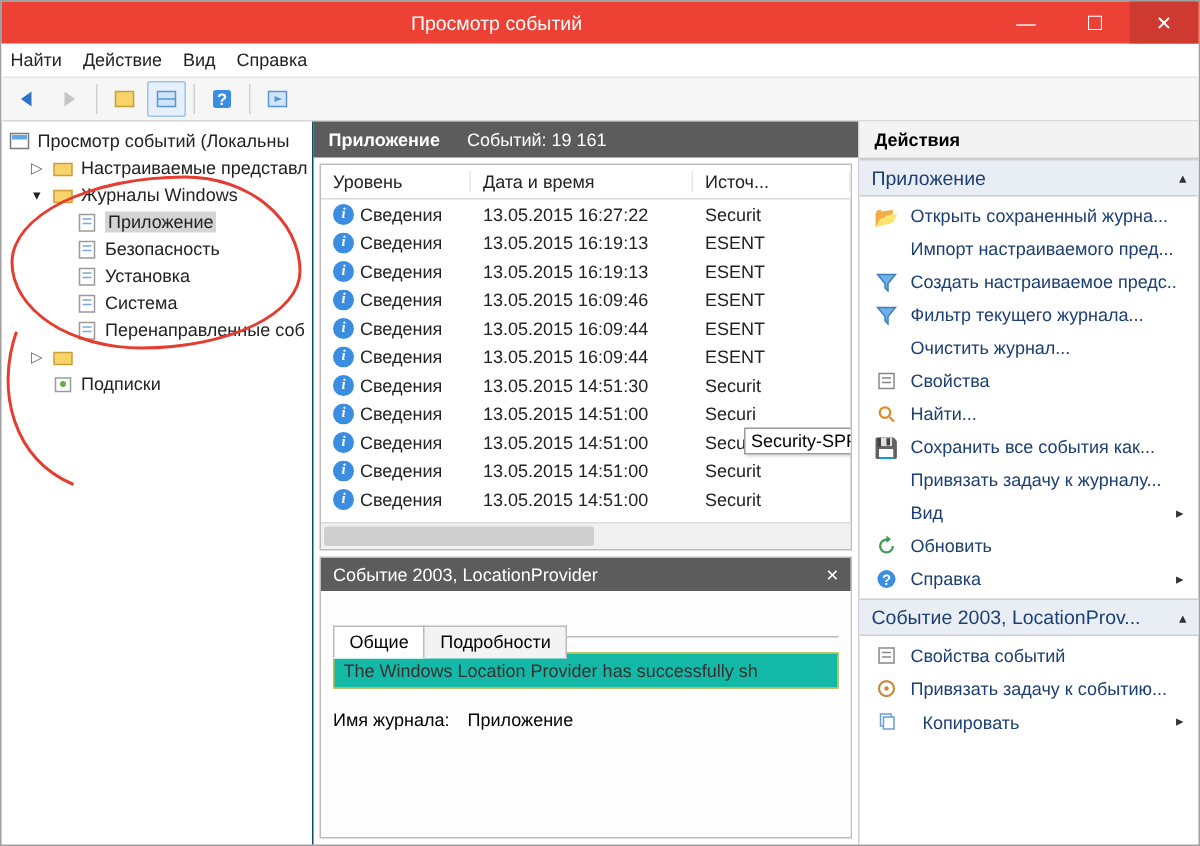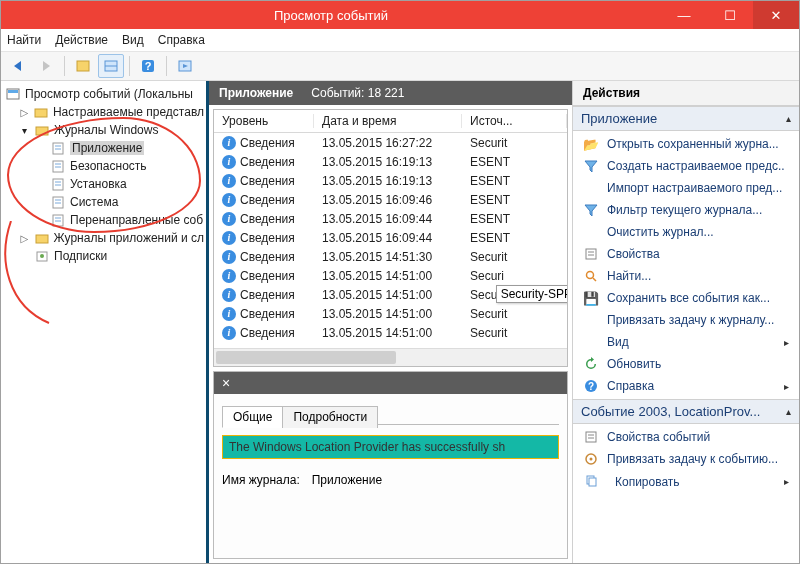--- a/index.html
+++ b/index.html
@@ -12,21 +12,21 @@
   .winbtn.close{background:#cf3a30;}
   
   .menubar{height:22px;background:#fff;border-bottom:1px solid #e5e5e5;display:flex;align-items:center;padding:0 6px;gap:14px;font-size:12px;color:#222;}
   
   .toolbar{height:28px;background:#f6f6f6;border-bottom:1px solid #d8d8d8;display:flex;align-items:center;padding:0 4px;gap:2px;}
   .tbtn{width:24px;height:22px;border:1px solid transparent;display:flex;align-items:center;justify-content:center;border-radius:2px;}
   .tbtn.active{border-color:#9cc3e8;background:#e6f0fa;}
   .tsep{width:1px;height:20px;background:#d0d0d0;margin:0 3px;}
   
   .body{flex:1;display:flex;min-height:0;}
-  .tree{width:208px;border-right:3px solid #0c4a6e;overflow:hidden;padding:4px 2px;box-sizing:border-box;}
+  .tree{width:208px;border-right:1px solid #0c4a6e;overflow:hidden;padding:4px 2px;box-sizing:border-box;}
   .tree-row{display:flex;align-items:center;height:18px;white-space:nowrap;overflow:hidden;gap:4px;font-size:12px;color:#222;padding-left:2px;}
   .tree-row .arrow{width:11px;text-align:center;color:#666;font-size:10px;}
   .tree-row .tico{width:16px;height:16px;display:flex;align-items:center;justify-content:center;}
   .tree-row.sel span.label{background:#d4d4d4;padding:0 2px;}
   .indent1{padding-left:16px;}
   .indent2{padding-left:32px;}
   .annot{position:absolute;border:2px solid #e63c2f;border-radius:60% 40% 55% 45%/50% 55% 45% 50%;pointer-events:none;}
   
   .center{flex:1;display:flex;flex-direction:column;border-right:1px solid #d0d0d0;min-width:0;}
   .listhdr{height:24px;background:#5c5c5c;color:#fff;display:flex;align-items:center;padding:0 10px;gap:18px;font-size:12px;}
@@ -41,21 +41,21 @@
   .info-ico{width:14px;height:14px;border-radius:50%;background:#3a8de0;color:#fff;display:flex;align-items:center;justify-content:center;font-style:italic;font-family:Georgia,serif;font-size:10px;font-weight:bold;}
   .hscroll{height:17px;background:#f0f0f0;border-top:1px solid #dcdcdc;position:relative;}
   .hscroll .thumb{position:absolute;left:2px;top:2px;height:13px;width:180px;background:#cfcfcf;border-radius:2px;}
   .tooltip{position:absolute;background:#fff;border:1px solid #9b9b9b;padding:1px 4px;font-size:12px;box-shadow:1px 1px 2px rgba(0,0,0,.2);z-index:10;}
   
   .detail{border:1px solid #bcbcbc;margin:0 4px 4px 4px;flex:1;display:flex;flex-direction:column;min-height:0;}
   .detail-hdr{height:22px;background:#5c5c5c;color:#fff;display:flex;align-items:center;justify-content:space-between;padding:0 8px;font-size:12px;}
   .detail-hdr .x{color:#fff;font-size:14px;}
   .detail-body{flex:1;padding:8px;background:#fdfdfd;}
   .tabs{display:flex;border-bottom:1px solid #bcbcbc;margin-bottom:10px;}
-  .tab{padding:3px 10px;border:1px solid #bcbcbc;border-bottom:none;margin-right:-1px;background:#f3f3f3;position:relative;top:4px;font-size:12px;}
+  .tab{padding:3px 10px;border:1px solid #bcbcbc;border-bottom:none;margin-right:-1px;background:#f3f3f3;position:relative;top:15px;font-size:12px;}
   .tab.active{background:#fff;border-bottom:1px solid #fff;}
   .msgbox{border:1px solid #eab308;padding:4px 6px;font-size:12px;color:#333;background:#14b8a6;white-space:nowrap;overflow:hidden;}
   .kv{margin-top:14px;font-size:12px;display:flex;gap:12px;}
   
   .actions{width:226px;display:flex;flex-direction:column;min-height:0;}
   .actions-hdr{height:24px;background:#f3f3f3;border-bottom:1px solid #d0d0d0;display:flex;align-items:center;padding:0 10px;font-weight:600;font-size:12px;}
   .group-title{background:#e9eef5;padding:4px 8px;font-size:13px;color:#1b3e74;display:flex;align-items:center;justify-content:space-between;border-top:1px solid #d0d0d0;border-bottom:1px solid #d0d0d0;}
   .group-title .caret{font-size:10px;color:#333;}
   .alist{padding:2px 0;}
   .aitem{height:22px;display:flex;align-items:center;gap:8px;padding:0 10px;font-size:12px;color:#1b3e74;white-space:nowrap;overflow:hidden;}
@@ -208,21 +208,20 @@
           </span>
         <span class="label">Перенаправленные соб</span>
       </div>
       <div class="tree-row indent1">
         <span class="arrow">▷</span>
         <span class="tico">
             <svg width="14" height="14">
               <rect x="1" y="4" width="12" height="8" fill="#f7d36a" stroke="#c9a036"></rect>
             </svg>
           </span>
-        <span class="label">Журналы приложений и сл</span>
       </div>
       <div class="tree-row indent1">
         <span class="arrow"></span>
         <span class="tico">
             <svg width="14" height="14">
               <rect x="2" y="3" width="10" height="9" fill="#fff" stroke="#9a9a9a"></rect>
               <circle cx="7" cy="7" r="2" fill="#6aa951"></circle>
             </svg>
           </span>
         <span class="label">Подписки</span>
@@ -230,21 +229,21 @@
 
       <div class="annot" style="left:6px;top:36px;width:190px;height:112px;"></div>
       <svg style="position:absolute;left:0;top:140px;pointer-events:none" width="60" height="120">
           <path d="M10,0 C-4,40 8,85 48,102" stroke="#e63c2f" stroke-width="2" fill="none"></path>
         </svg>
     </div>
 
     <div class="center">
       <div class="listhdr">
         <b>Приложение</b>
-        <span>Событий: 18 221</span>
+        <span>Событий: 19 161</span>
       </div>
 
       <div class="listbox">
         <div class="colhdr">
           <div class="c1">Уровень</div>
           <div class="c2">Дата и время</div>
           <div class="c3">Источ...</div>
         </div>
         <div class="rows" id="rows">
           <div class="row">
@@ -337,20 +336,21 @@
             </div>
             <div class="tooltip" style="right:-10px;top:152px;">Security-SPP</div>
         </div>
         <div class="hscroll">
             <div class="thumb"></div>
           </div>
       </div>
 
       <div class="detail">
         <div class="detail-hdr">
+          <span>Событие 2003, LocationProvider</span>
           <span class="x">×</span>
         </div>
         <div class="detail-body">
           <div class="tabs">
             <div class="tab active">Общие</div>
             <div class="tab">Подробности</div>
           </div>
           <div class="msgbox">The Windows Location Provider has successfully sh</div>
           <div class="kv">
             <span>Имя журнала:</span>
@@ -366,30 +366,30 @@
       <div class="group-title">
         <span>Приложение</span>
         <span class="caret">▴</span>
       </div>
       <div class="alist">
         <div class="aitem">
             <span class="aico">📂</span>
             <span>Открыть сохраненный журна...</span>
           </div>
         <div class="aitem">
-            <span class="aico">
-              <svg width="14" height="14">
-                <polygon points="1,2 13,2 8,8 8,13 6,11 6,8" fill="#6fb2e7" stroke="#3d7dc0"></polygon>
-              </svg>
-            </span>
-            <span>Создать настраиваемое предс..</span>
-          </div>
-        <div class="aitem">
             <span class="aico"></span>
             <span>Импорт настраиваемого пред...</span>
+          </div>
+        <div class="aitem">
+            <span class="aico">
+              <svg width="14" height="14">
+                <polygon points="1,2 13,2 8,8 8,13 6,11 6,8" fill="#6fb2e7" stroke="#3d7dc0"></polygon>
+              </svg>
+            </span>
+            <span>Создать настраиваемое предс..</span>
           </div>
         <div class="aitem">
             <span class="aico">
               <svg width="14" height="14">
                 <polygon points="1,2 13,2 8,8 8,13 6,11 6,8" fill="#6fb2e7" stroke="#3d7dc0"></polygon>
               </svg>
             </span>
             <span>Фильтр текущего журнала...</span>
           </div>
         <div class="aitem">

